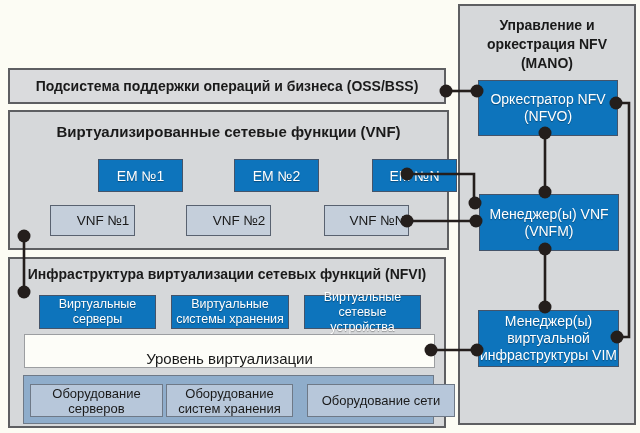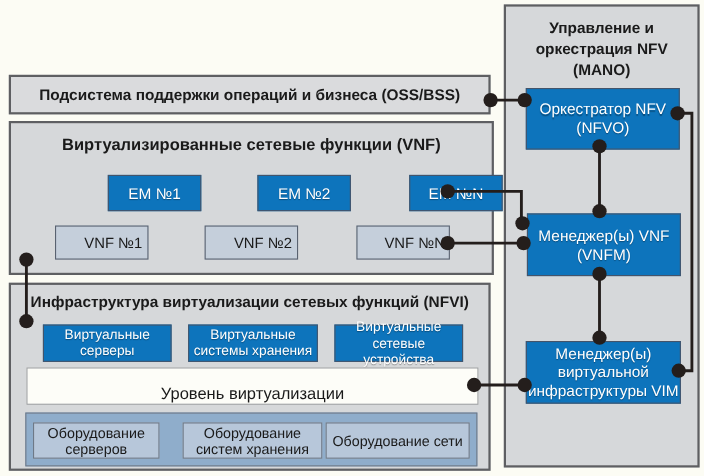--- a/index.html
+++ b/index.html
@@ -70,27 +70,27 @@
     <div class="box blue-box virt-box" style="left:294px;top:36px;width:117px;height:34px;">
       <span>Виртуальные сетевые устройства</span>
     </div>
     <div class="box blue-box virt-box" style="left:161px;top:36px;width:118px;height:34px;">
       <span>Виртуальные системы хранения</span>
     </div>
     <div class="box white-bar" style="left:14px;top:75px;width:411px;height:34px;">
       <span>Уровень виртуализации</span>
     </div>
     <div class="hw-container" style="left:13px;top:116px;width:411px;height:49px;">
-      <div class="box hw-box" style="left:6px;top:8px;width:115px;height:33px;">
+      <div class="box hw-box" style="left:6px;top:8px;width:133px;height:33px;">
         <span>Оборудование серверов</span>
       </div>
       <div class="box hw-box" style="left:142px;top:8px;width:127px;height:33px;">
         <span>Оборудование систем хранения</span>
       </div>
-      <div class="box hw-box" style="left:272px;top:8px;width:131px;height:33px;">
+      <div class="box hw-box" style="left:283px;top:8px;width:148px;height:33px;">
         <span>Оборудование сети</span>
       </div>
     </div>
   </div>
 
   <div class="panel" style="left:458px;top:4px;width:178px;height:421px;">
     <div class="panel-title" style="top:10px;font-size:14px;line-height:19px;padding:0 18px;box-sizing:border-box;text-align:center;">Управление и оркестрация NFV (MANO)</div>
     <div class="box blue-box mano-box" style="left:18px;top:74px;width:140px;height:56px;">
       <span>Оркестратор NFV (NFVO)</span>
     </div>

